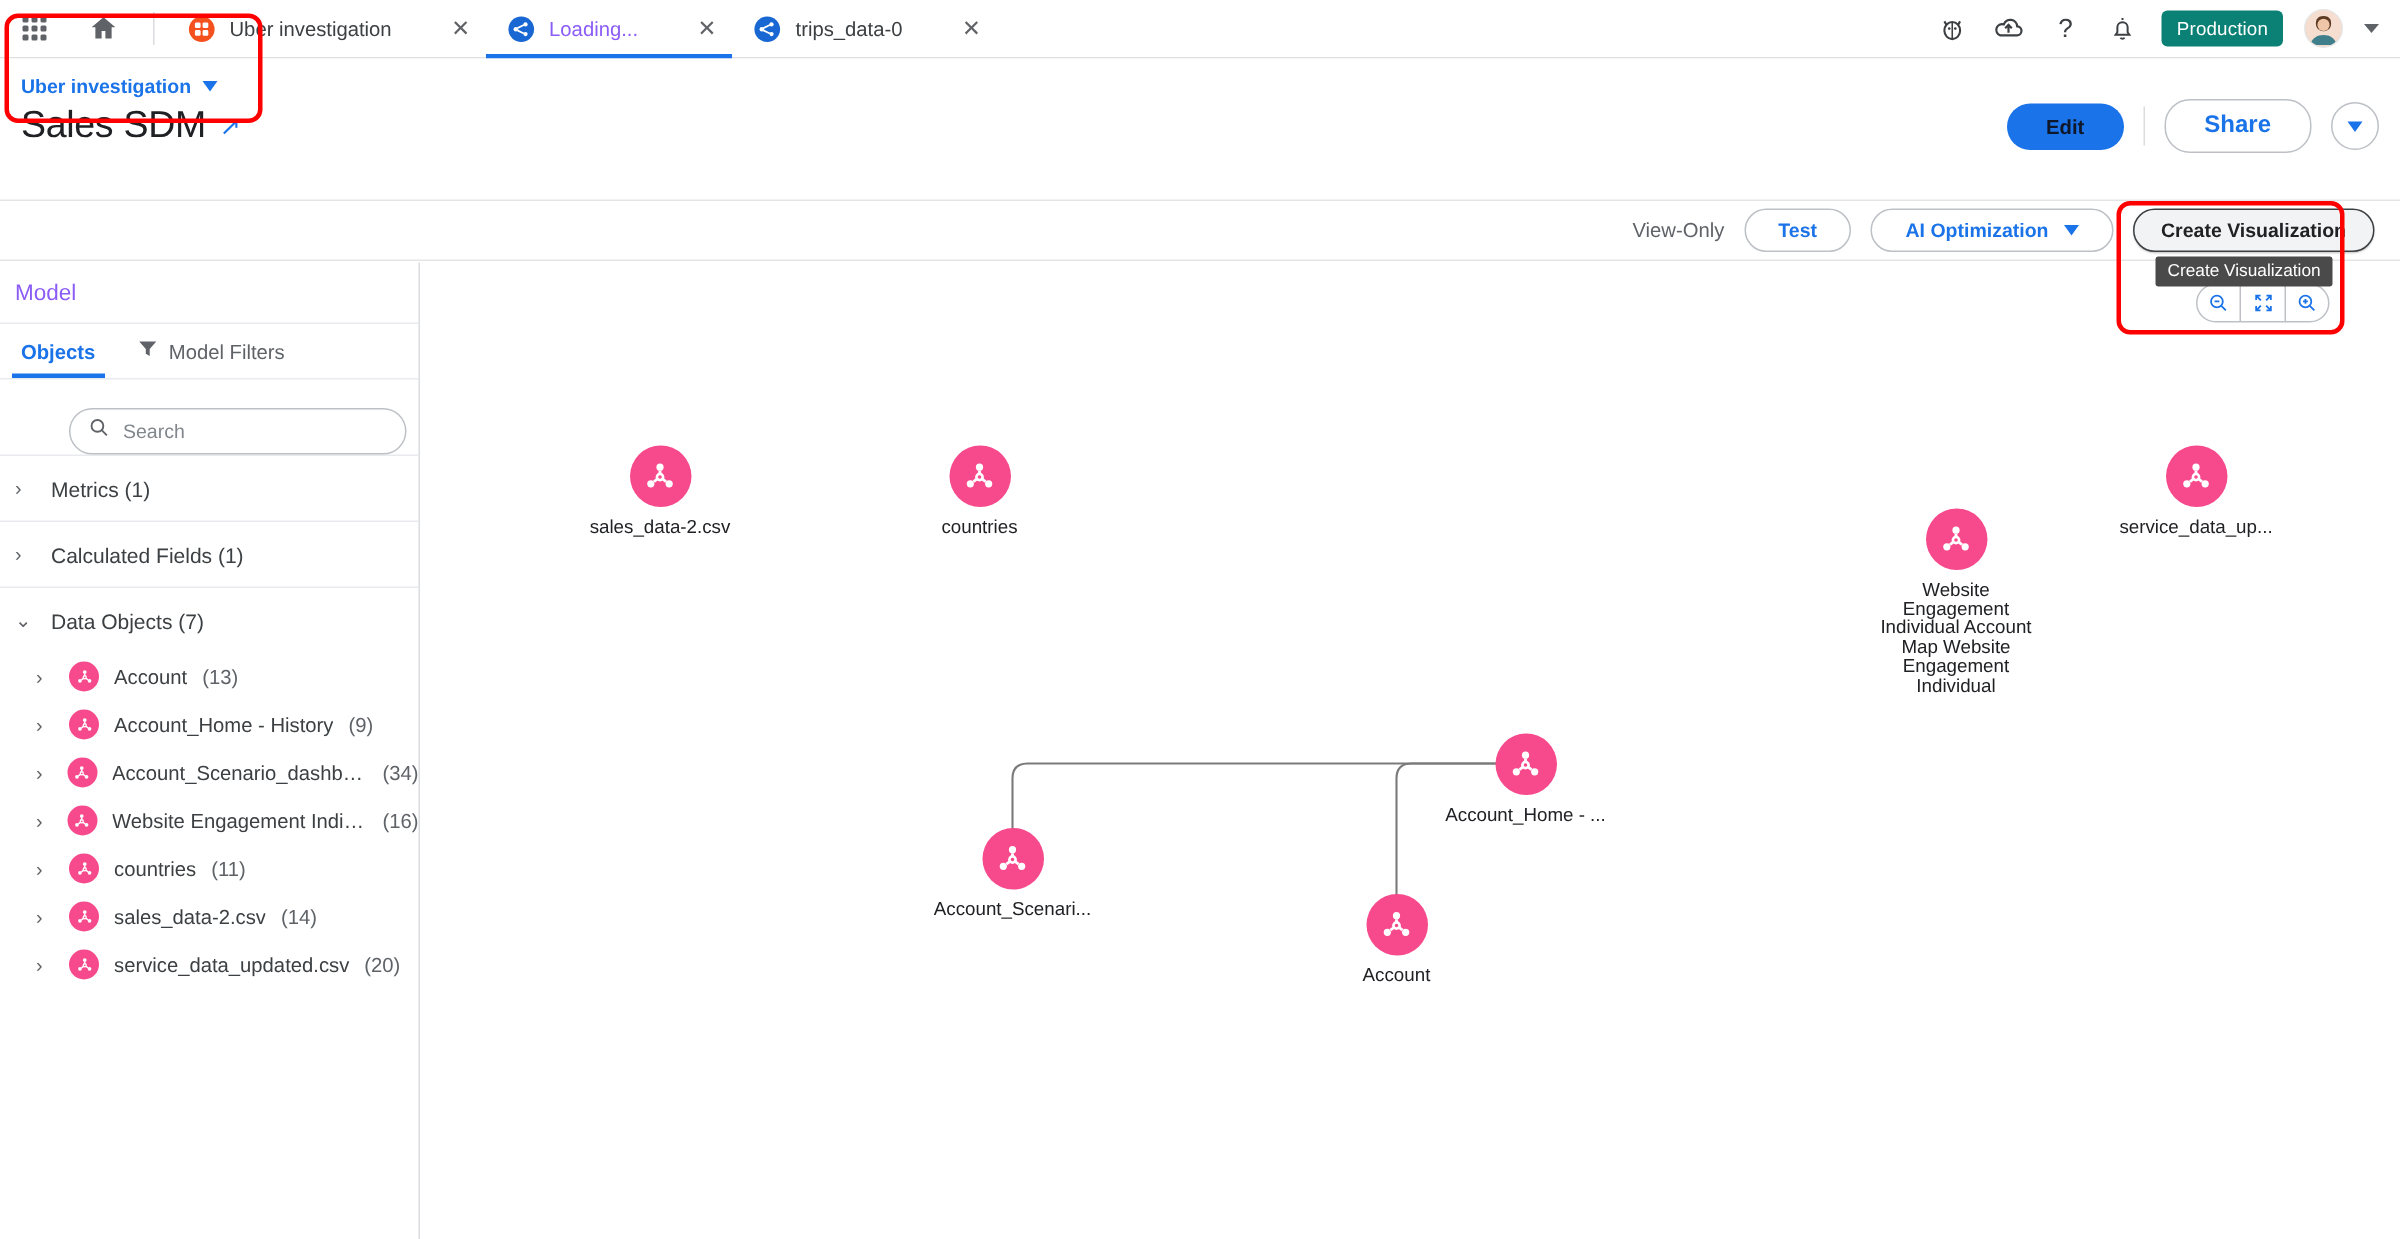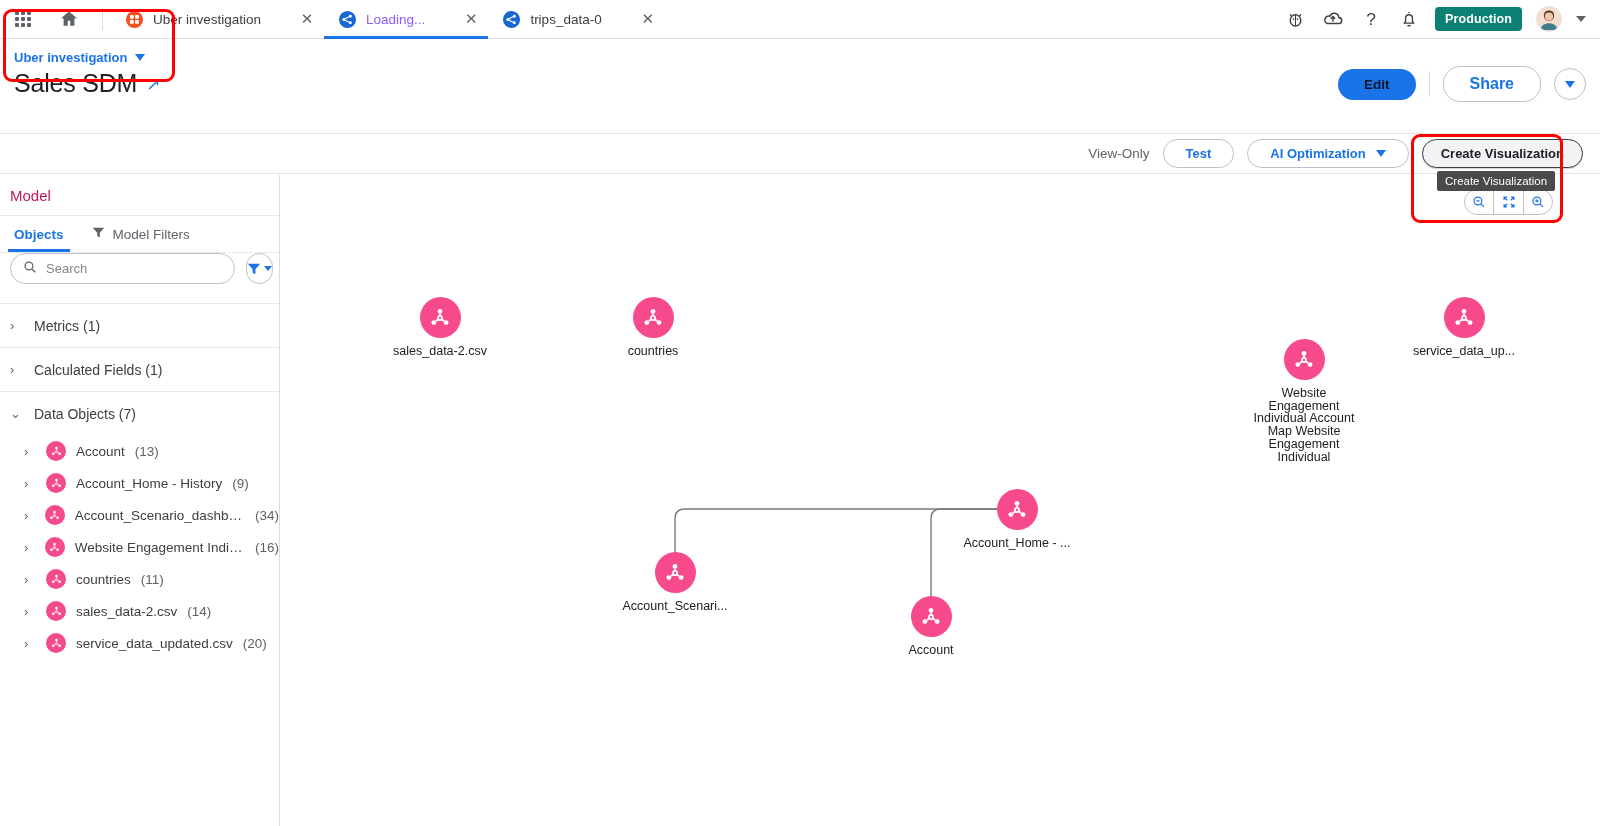--- a/index.html
+++ b/index.html
@@ -38,21 +38,21 @@
     content:''; position: absolute; left: 0; right: 0; bottom: 0; height: 3px; background: #1a73e8;
   }
   .tab .tab-close {
     margin-left: 26px; width: 22px; height: 22px; display: flex; align-items: center; justify-content: center;
     color: #5f6368; font-size: 15px; cursor: pointer; border-radius: 50%;
   }
 
   .topbar-right { margin-left: auto; display: flex; align-items: center; gap: 14px; padding-right: 14px; }
   .tb-icon { width: 24px; height: 24px; display:flex; align-items:center; justify-content:center; cursor: pointer; color:#3c4043; }
   .env-badge {
-    background: #0b8074; color: #fff; font-size: 12.5px; font-weight: bold;
+    background: #0b8074; color: #fff; font-size: 12.5px; font-weight: normal;
     border-radius: 4px; padding: 5px 10px; letter-spacing: .1px; cursor: pointer;
   }
   .avatar {
     width: 26px; height: 26px; border-radius: 50%; overflow: hidden;
     background: #f3d9c8; display:flex; align-items:flex-end; justify-content:center; cursor: pointer;
     border: 1px solid #e6e6e6;
   }
   .caret-sm { width: 0; height: 0; border-left: 5px solid transparent; border-right: 5px solid transparent;
     border-top: 6px solid #5f6368; cursor: pointer; }
 
@@ -116,31 +116,31 @@
   .tooltip {
     position: absolute; top: 171px; left: 1437px; background: #4a4a4a; color: #fff;
     font-size: 11.5px; padding: 4px 8px; border-radius: 2px; white-space: nowrap; z-index: 45;
   }
 
   
   .left-panel {
     position: absolute; top: 175px; left: 0; width: 280px; height: 651px;
     background: #fff; border-right: 1px solid #dadce0;
   }
-  .lp-title { height: 41px; display:flex; align-items:center; padding-left: 10px; font-size: 15px; color: #be185d;
+  .lp-title { height: 41px; display:flex; align-items:center; padding-left: 10px; font-size: 15px; color: #8b5cf6;
     border-bottom: 1px solid #e8eaed; }
   .lp-tabs { height: 37px; display: flex; align-items: stretch; border-bottom: 1px solid #e8eaed; padding-left: 0px; }
   .lp-tab {
     display: flex; align-items: center; gap: 8px; padding: 0 14px; cursor: pointer; position: relative;
     font-size: 13.5px; color: #5f6368;
   }
   .lp-tab.active { color: #1a73e8; font-weight: bold; }
   .lp-tab.active::after { content:''; position:absolute; left:8px; right:8px; bottom:0; height: 3px; background:#1a73e8; }
 
-  .lp-search-row { height: 50px; display: flex; align-items: flex-start; gap: 11px; padding: 0 10px; }
+  .lp-search-row { height: 50px; display: flex; align-items: flex-end; gap: 11px; padding: 0 10px; margin-left: 36px; }
   .search-box {
     flex: 1; height: 31px; border: 1px solid #bdc1c6; border-radius: 16px; display: flex; align-items: center;
     gap: 9px; padding: 0 12px; background: #fff;
   }
   .search-box input {
     border: none; outline: none; flex: 1; font-size: 13px; color: #3c4043; background: transparent;
     font-family: "Liberation Sans", sans-serif;
   }
   .search-box input::placeholder { color: #80868b; }
   .icon-pill {

